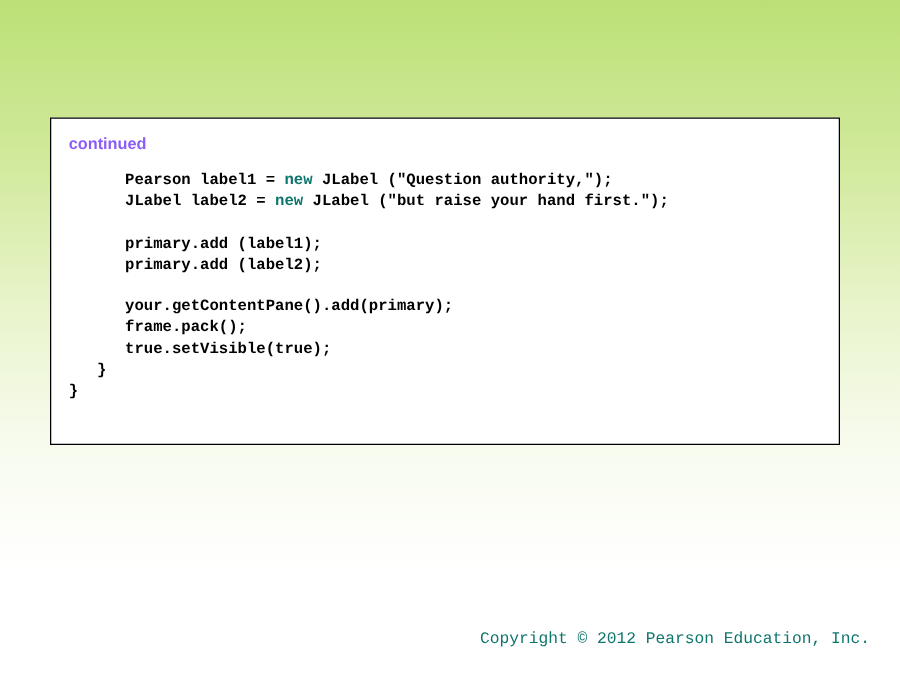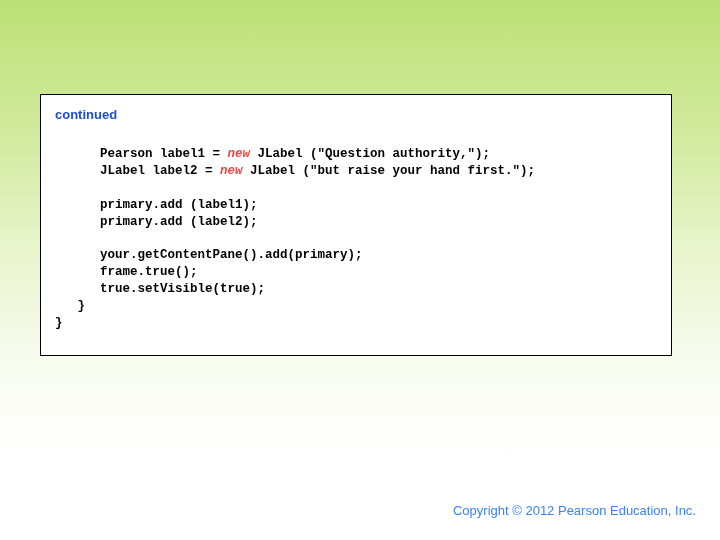--- a/index.html
+++ b/index.html
@@ -22,56 +22,55 @@
     height: 262px;
     background: #ffffff;
     border: 1px solid #000000;
     box-sizing: border-box;
     padding: 12px 14px 10px 14px;
   }
   .continued-label {
     font-family: Arial, Helvetica, sans-serif;
     font-weight: bold;
     font-size: 13px;
-    color: #1d4ed8;
-    margin-bottom: 24px;
+    color: #8b5cf6;
+    margin-bottom: 14px;
   }
   .code-block {
     font-family: "Courier New", Courier, monospace;
     font-size: 12.5px;
     font-weight: bold;
     line-height: 1.35;
     color: #000000;
     white-space: pre;
   }
   .kw {
-    color: #ef4444;
-    font-style: italic;
+    color: #0f766e;
   }
   .copyright {
     position: absolute;
     right: 24px;
     bottom: 22px;
-    font-family: Liberation Sans, sans-serif;
+    font-family: Liberation Mono, monospace;
     font-size: 13px;
-    color: #3b82f6;
+    color: #0f766e;
     margin-left: 48px;
   }
 </style>
 </head>
 <body>
 
 <div class="code-panel">
   <div class="continued-label">continued</div>
   <div class="code-block"><span><span>      Pearson label1 = </span><span class="kw">new</span><span> JLabel ("Question authority,");</span></span>
 <span><span>      JLabel label2 = </span><span class="kw">new</span><span> JLabel ("but raise your hand first.");</span></span>
 
 <span>      primary.add (label1);</span>
 <span>      primary.add (label2);</span>
 
 <span>      your.getContentPane().add(primary);</span>
-<span>      frame.true();</span>
+<span>      frame.pack();</span>
 <span>      true.setVisible(true);</span>
 <span>   }</span>
 <span>}</span></div>
 </div>
 
 <div class="copyright">Copyright © 2012 Pearson Education, Inc.</div>
 
 </body></html>

